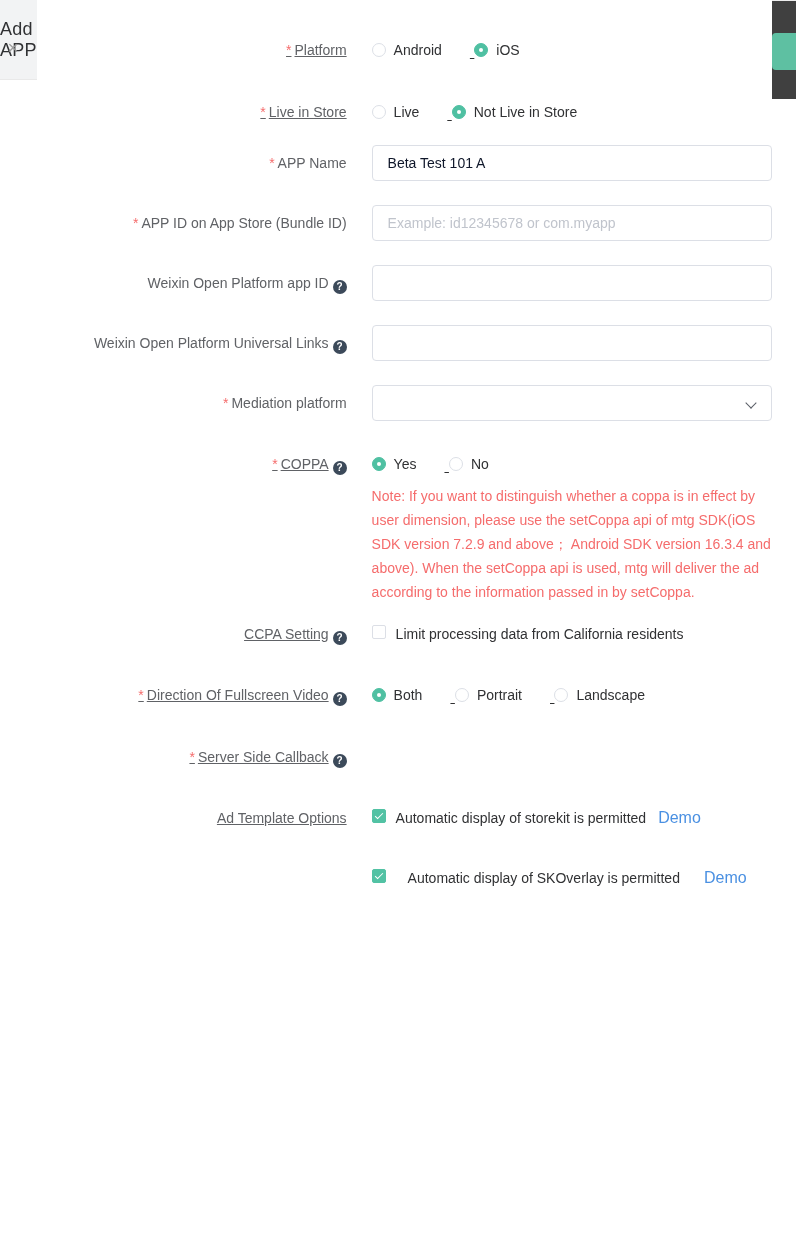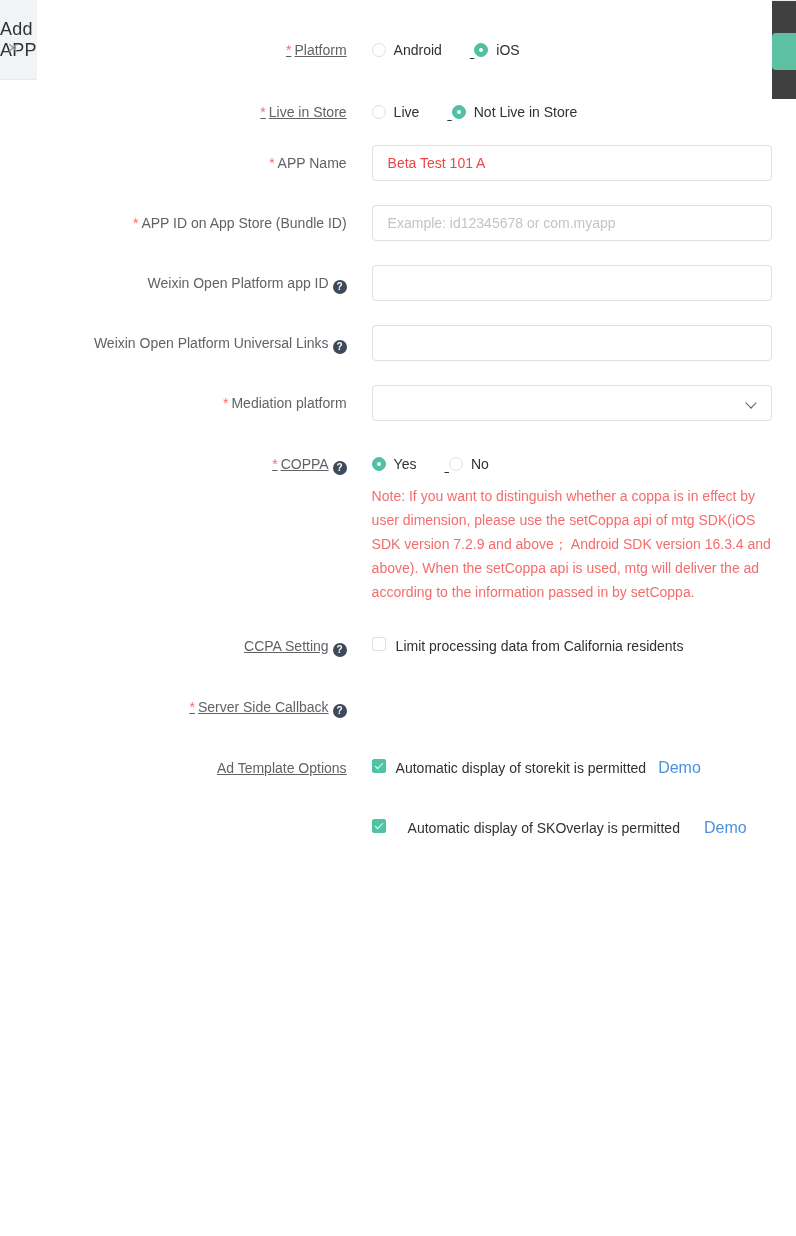--- a/index.html
+++ b/index.html
@@ -39,28 +39,28 @@
   .lh-input { line-height:36px; }
   .lh-line  { line-height:20px;text-decoration:underline; }
 
   
   .r-platform { margin-bottom:40px; }
   .r-live .note { margin-top:10px; }
   .r-live { margin-bottom:21px; }
   .r-appname, .r-appid, .r-wxid, .r-wxul { margin-bottom:24px; }
   .r-mediation { margin-bottom:33px; }
   .r-coppa .note { margin-top:8px; }
-  .r-coppa { margin-bottom:32px; }
+  .r-coppa { margin-bottom:20px; }
   .r-ccpa, .r-direction, .r-server { margin-bottom:40px; }
   .r-adtpl2 { margin-top:40px;gap:12px; }
 
   
   .text-input {
     width:400px; height:36px; border:1px solid #dcdfe6; border-radius:4px;
-    padding:0 15px; font-size:14px; color:#ef4444; background:#fff; outline:none;
+    padding:0 15px; font-size:14px; color:#0f172a; background:#fff; outline:none;
     font-family:"Liberation Sans","DejaVu Sans",sans-serif;
   }
   .text-input::placeholder { color:#c0c4cc; }
   .select-box {
     width:400px; height:36px; border:1px solid #dcdfe6; border-radius:4px;
     background:#fff; position:relative; cursor:pointer;
   }
   .chevron {
     position:absolute; right:16px; top:13px; width:8px; height:8px;
     border-right:1.5px solid #5a5e66; border-bottom:1.5px solid #5a5e66;
@@ -215,20 +215,37 @@
     <div class="row r-ccpa">
       <div class="lbl lh-line"><span>CCPA Setting</span><span class="help-icon">?</span></div>
       <div class="ctrl">
         <div class="cb-row">
           <span class="checkbox"></span>
           <span class="cb-label">Limit processing data from California residents</span>
         </div>
       </div>
     </div>
 
+    <div class="row r-direction">
+      <div class="lbl lh-line"><span class="req">*</span><span>Direction Of Fullscreen Video</span><span class="help-icon">?</span></div>
+      <div class="ctrl lh-line">
+        <span class="opt">
+            <span class="radio checked"></span>
+            <span class="opt-label">Both</span>
+          </span>
+        <span class="opt">
+            <span class="radio"></span>
+            <span class="opt-label">Portrait</span>
+          </span>
+        <span class="opt">
+            <span class="radio"></span>
+            <span class="opt-label">Landscape</span>
+          </span>
+      </div>
+    </div>
 
     <div class="row r-server">
       <div class="lbl lh-line"><span class="req">*</span><span>Server Side Callback</span><span class="help-icon">?</span></div>
     </div>
 
     <div class="row">
       <div class="lbl lh-line"><span>Ad Template Options</span></div>
       <div class="ctrl">
         <div class="cb-row">
           <span class="checkbox checked"></span>

